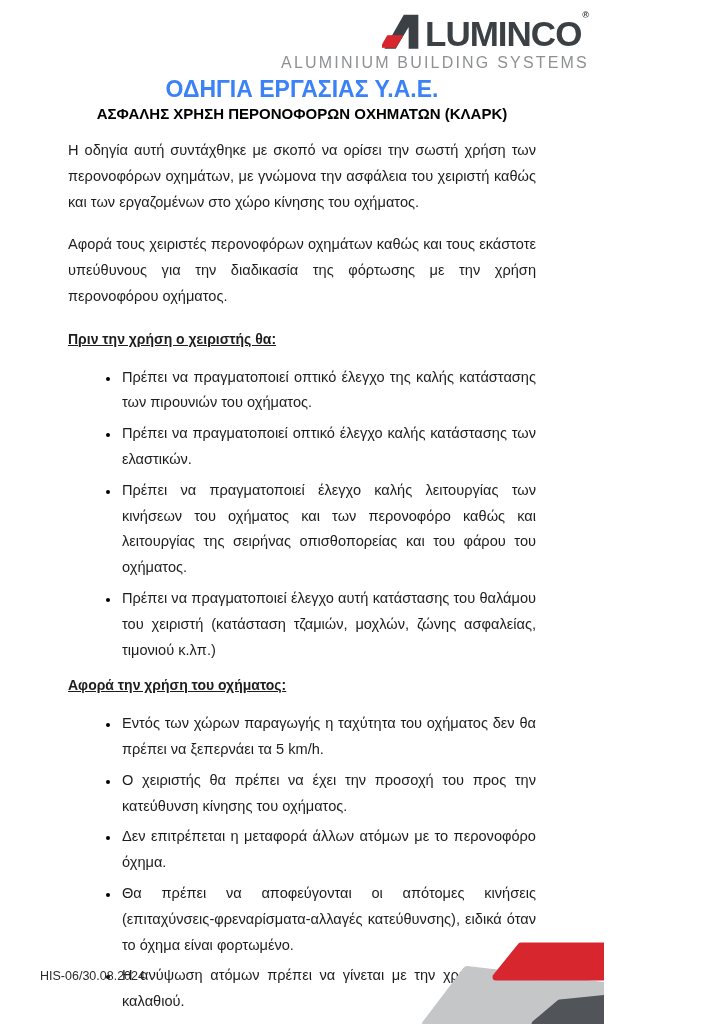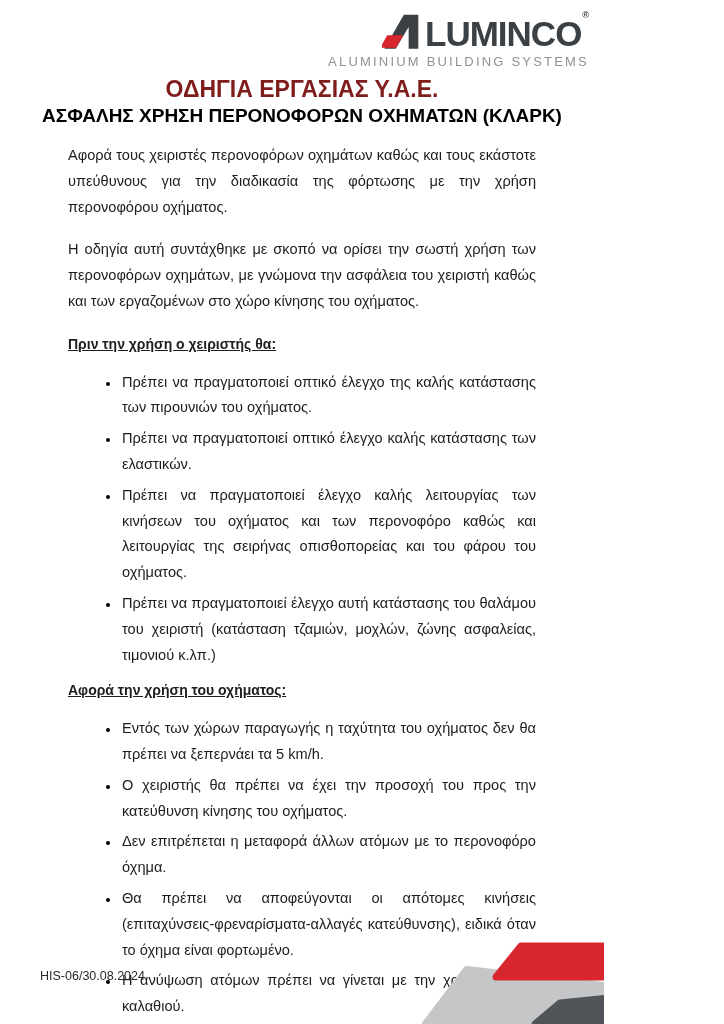--- a/index.html
+++ b/index.html
@@ -38,39 +38,39 @@
   .logo-reg {
     font-size: 9px;
     font-weight: 700;
     color: #3b4045;
     align-self: flex-start;
     margin-top: -2px;
     margin-left: 1px;
   }
   .logo-tagline {
     margin-top: 5px;
-    font-size: 13px;
+    font-size: 16px;
     font-weight: 400;
     letter-spacing: 2.2px;
     color: #8e9194;
     white-space: nowrap;
   }
 
   
   .doc-title {
     margin: 4px 0 2px 0;
     text-align: center;
     font-size: 23px;
     font-weight: 700;
-    color: #7f1d1d;
+    color: #3b82f6;
   }
   .doc-subtitle {
     margin: 2px 0 0 0;
     text-align: center;
-    font-size: 19px;
+    font-size: 15px;
     font-weight: 700;
     color: #000;
   }
 
   
   .content {
     margin: 16px 68px 0 68px;
     font-size: 14.6px;
     line-height: 25.8px;
     text-align: justify;
@@ -132,22 +132,22 @@
         <span class="logo-reg">®</span>
       </div>
       <div class="logo-tagline">ALUMINIUM BUILDING SYSTEMS</div>
     </div>
   </div>
 
   <h1 class="doc-title">ΟΔΗΓΙΑ ΕΡΓΑΣΙΑΣ Υ.Α.Ε.</h1>
   <h2 class="doc-subtitle">ΑΣΦΑΛΗΣ ΧΡΗΣΗ ΠΕΡΟΝΟΦΟΡΩΝ ΟΧΗΜΑΤΩΝ (ΚΛΑΡΚ)</h2>
 
   <div class="content">
+    <p>Η οδηγία αυτή συντάχθηκε με σκοπό να ορίσει την σωστή χρήση των περονοφόρων οχημάτων, με γνώμονα την ασφάλεια του χειριστή καθώς και των εργαζομένων στο χώρο κίνησης του οχήματος.</p>
     <p>Αφορά τους χειριστές περονοφόρων οχημάτων καθώς και τους εκάστοτε υπεύθυνους για την διαδικασία της φόρτωσης με την χρήση περονοφόρου οχήματος.</p>
-    <p>Η οδηγία αυτή συντάχθηκε με σκοπό να ορίσει την σωστή χρήση των περονοφόρων οχημάτων, με γνώμονα την ασφάλεια του χειριστή καθώς και των εργαζομένων στο χώρο κίνησης του οχήματος.</p>
 
 
     <div class="section-heading">Πριν την χρήση ο χειριστής θα:</div>
     <ul class="bullet-list">
       <li>Πρέπει να πραγματοποιεί οπτικό έλεγχο της καλής κατάστασης των πιρουνιών του οχήματος.</li>
       <li>Πρέπει να πραγματοποιεί οπτικό έλεγχο καλής κατάστασης των ελαστικών.</li>
       <li>Πρέπει να πραγματοποιεί έλεγχο καλής λειτουργίας των κινήσεων του οχήματος και των περονοφόρο καθώς και λειτουργίας της σειρήνας οπισθοπορείας και του φάρου του οχήματος.</li>
       <li>Πρέπει να πραγματοποιεί έλεγχο αυτή κατάστασης του θαλάμου του χειριστή (κατάσταση τζαμιών, μοχλών, ζώνης ασφαλείας, τιμονιού κ.λπ.)</li>
     </ul>
 

